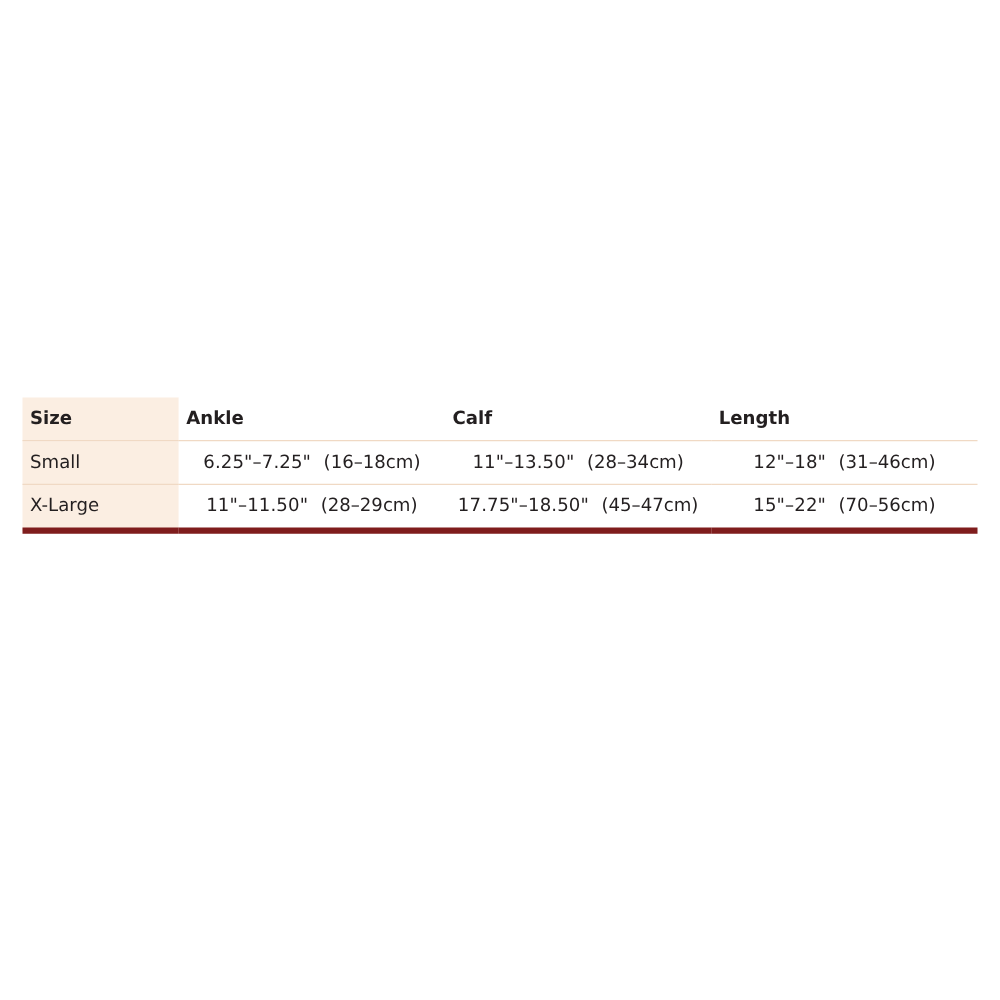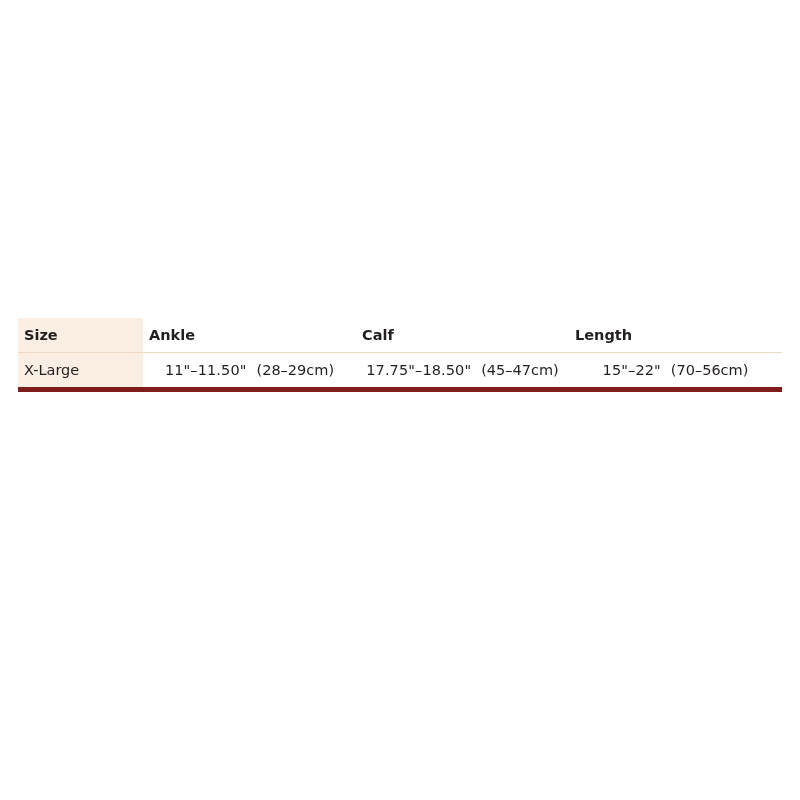--- a/index.html
+++ b/index.html
@@ -100,20 +100,26 @@
     <thead>
       <tr>
         <th class="col-head-size">Size</th>
         <th class="col-head-val">Ankle</th>
         <th class="col-head-val">Calf</th>
         <th class="col-head-val">Length</th>
       </tr>
     </thead>
 
     <tbody>
+      <tr>
+        <td class="col-size">Small</td>
+        <td class="col-val"><span class="meas-in">6.25"–7.25"</span><span class="gap"></span><span class="meas-cm">(16–18cm)</span></td>
+        <td class="col-val"><span class="meas-in">11"–13.50"</span><span class="gap"></span><span class="meas-cm">(28–34cm)</span></td>
+        <td class="col-val"><span class="meas-in">12"–18"</span><span class="gap"></span><span class="meas-cm">(31–46cm)</span></td>
+      </tr>
 
 
 
       <tr>
         <td class="col-size">X-Large</td>
         <td class="col-val"><span class="meas-in">11"–11.50"</span><span class="gap"></span><span class="meas-cm">(28–29cm)</span></td>
         <td class="col-val"><span class="meas-in">17.75"–18.50"</span><span class="gap"></span><span class="meas-cm">(45–47cm)</span></td>
         <td class="col-val"><span class="meas-in">15"–22"</span><span class="gap"></span><span class="meas-cm">(70–56cm)</span></td>
       </tr>
     </tbody>

